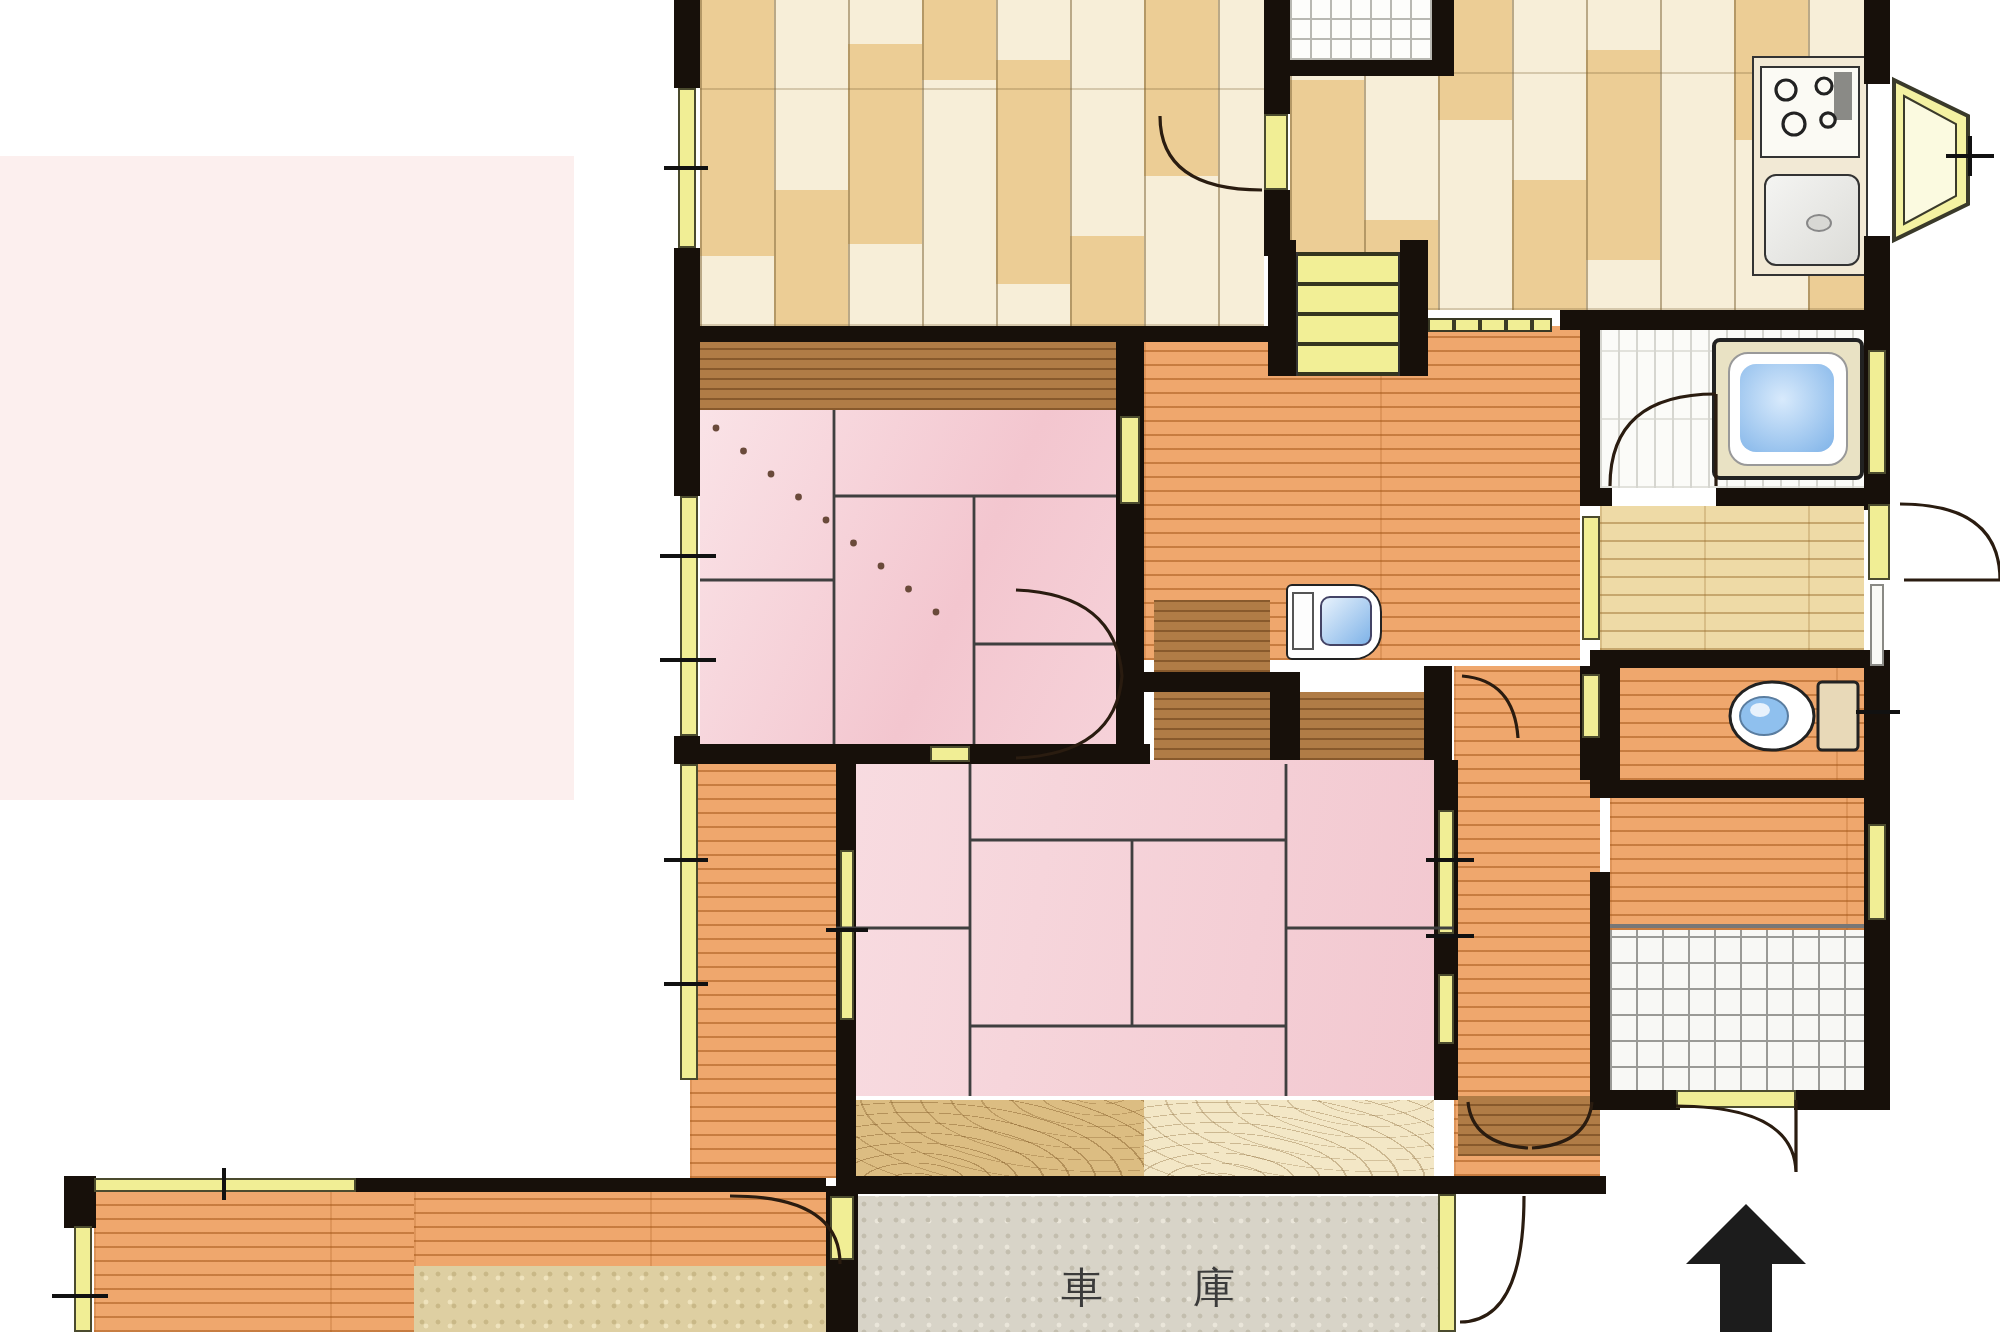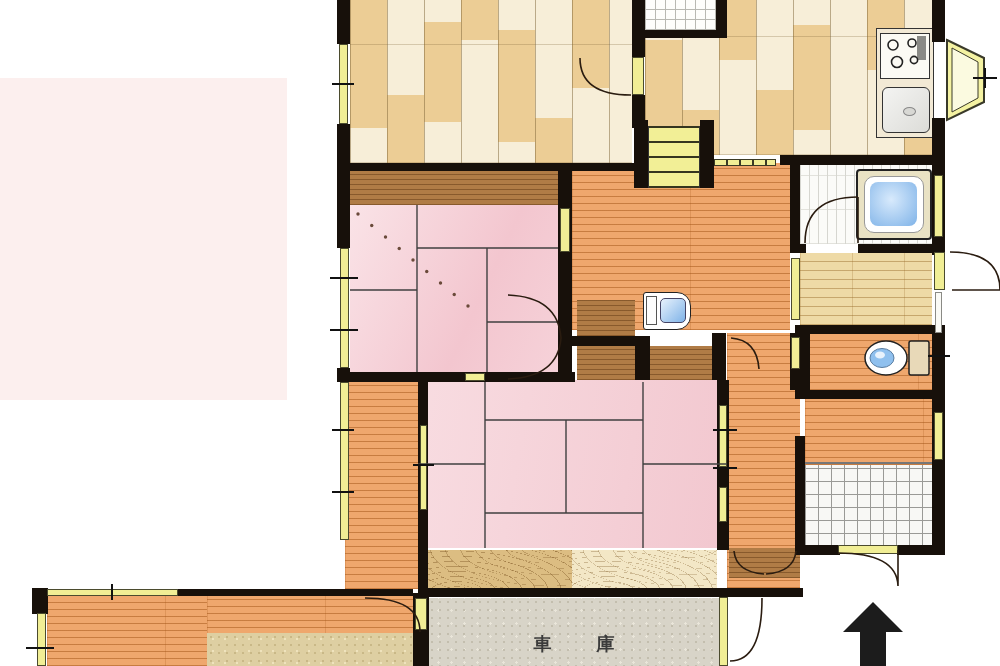--- a/index.html
+++ b/index.html
@@ -54,21 +54,21 @@
       z-index:5;}
   .grainR{background-color:#f3e7c6;
       background-image:repeating-radial-gradient(ellipse 180px 70px at 25% 110%,rgba(130,95,45,.35) 0 1px,transparent 1px 13px),
                        repeating-radial-gradient(ellipse 160px 60px at 80% -10%,rgba(130,95,45,.28) 0 1px,transparent 1px 15px);
       z-index:5;}
   .stairs{background:repeating-linear-gradient(0deg,#35351f 0 2px,#f2ef96 2px 15px);
       border-left:1px solid #333;border-right:1px solid #333;z-index:10;}
   .fix{z-index:20;}
   .overlay-svg{position:absolute;left:0;top:0;z-index:50;pointer-events:none;}
   .garage-label{z-index:60;display:flex;align-items:center;justify-content:center;
-      font-size:18px;font-weight:bold;color:#3b3b3b;letter-spacing:45px;text-indent:45px;}
+      font-size:21px;font-weight:normal;color:#3b3b3b;letter-spacing:45px;text-indent:45px;}
   .pinkwash{background:#fcefee;z-index:0;}
   .stepline{background:#777;z-index:6;}
 </style>
 </head>
 <body>
 
 <div class="plan" id="plan">
 
   <div class="abs pinkwash" style="left:0;top:78px;width:287px;height:322px"></div>
 

